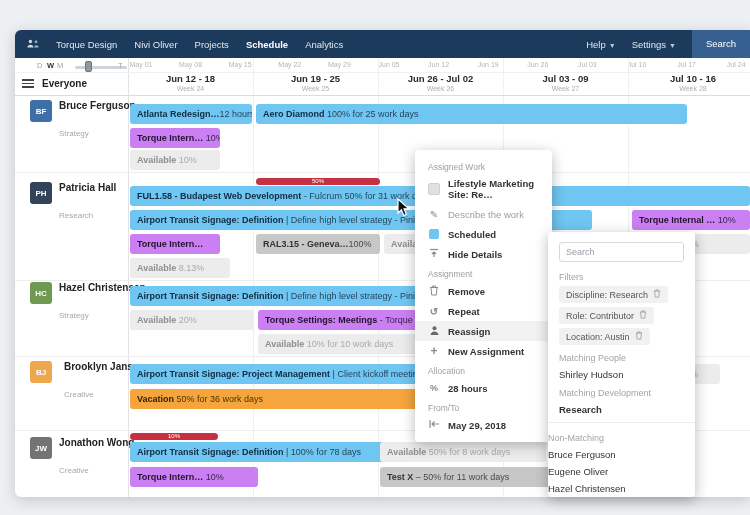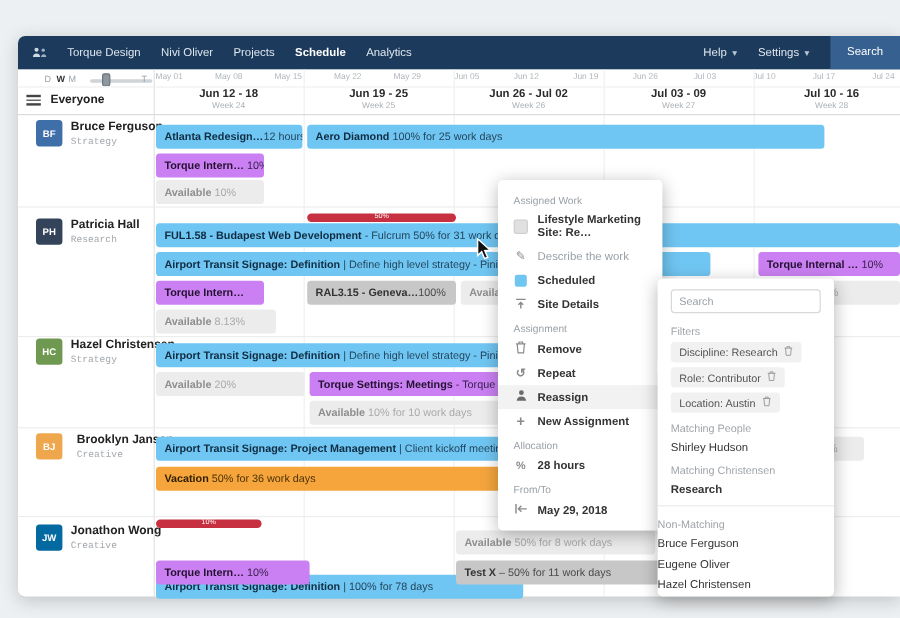--- a/index.html
+++ b/index.html
@@ -30,21 +30,21 @@
   .week-col{position:absolute;top:1px;text-align:center;}
   .week-range{font-size:9.5px;font-weight:bold;color:#2b2b2b;}
   .week-num{font-size:7px;color:#aab0b5;margin-top:1px;}
   .hline{position:absolute;left:15px;width:735px;height:1px;}
   .vline{position:absolute;width:1px;background:#f0f0f0;}
   
   .person{position:absolute;left:30px;display:flex;gap:7px;align-items:flex-start;}
   .avatar{width:22px;height:22px;border-radius:3px;color:#fff;font-size:8px;font-weight:bold;
           display:flex;align-items:center;justify-content:center;}
   .pname{font-size:10px;font-weight:bold;color:#222;line-height:11px;}
-  .prole{font-size:8px;color:#a3a8ad;margin-top:3px;font-family:Liberation Mono, monospace;}
+  .prole{font-size:8px;color:#a3a8ad;margin-top:18px;}
   
   .bar{position:absolute;height:20px;border-radius:3px;font-size:9px;line-height:20px;
        white-space:nowrap;overflow:hidden;padding:0 7px;box-sizing:border-box;}
   .bar b{font-weight:bold;}
   .t-blue{background:#70c6f2;color:#23465e;} .t-blue b{color:#0f2c42;}
   .t-purple{background:#ca80f2;color:#3a2150;} .t-purple b{color:#241031;}
   .t-orange{background:#f5a53c;color:#4b3305;} .t-orange b{color:#2e1f02;}
   .t-avail{background:#ececec;color:#aaaaaa;} .t-avail b{color:#8e8e8e;}
   .t-gray{background:#c7c7c7;color:#4a4a4a;} .t-gray b{color:#333;}
   .badge{position:absolute;height:7px;background:#c63040;border-radius:3.5px;color:#fff;
@@ -195,21 +195,21 @@
         </div>
       </div>
       <div class="person" style="top: 361px; gap: 12px;">
         <div class="avatar" style="background: rgb(239, 167, 78);">BJ</div>
         <div>
           <div class="pname">Brooklyn Jansen</div>
           <div class="prole">Creative</div>
         </div>
       </div>
       <div class="person" style="top: 437px;">
-        <div class="avatar" style="background: #0369a1;">JW</div>
+        <div class="avatar" style="background: #737373;">JW</div>
         <div>
           <div class="pname">Jonathon Wong</div>
           <div class="prole">Creative</div>
         </div>
       </div>
       <div class="bar t-blue" style="left: 130px; top: 104px; width: 122px;"><b>Atlanta Redesign…</b>12 hours</div>
       <div class="bar t-blue" style="left: 256px; top: 104px; width: 431px;"><b>Aero Diamond</b> 100% for 25 work days</div>
       <div class="bar t-purple" style="left: 130px; top: 128px; width: 90px;"><b>Torque Intern…</b> 10%</div>
       <div class="bar t-avail" style="left: 130px; top: 150px; width: 90px;"><b>Available</b> 10%</div>
       <div class="bar t-blue" style="left: 130px; top: 186px; width: 620px;"><b>FUL1.58 - Budapest Web Development</b> - Fulcrum 50% for 31 work days</div>
@@ -220,21 +220,21 @@
       <div class="bar t-avail" style="left: 130px; top: 258px; width: 100px;"><b>Available</b> 8.13%</div>
       <div class="bar t-purple" style="left: 632px; top: 210px; width: 118px;"><b>Torque Internal …</b> 10%</div>
       <div class="bar t-avail" style="left: 632px; top: 234px; width: 118px;"><b>Available</b> 10%</div>
       <div class="bar t-blue" style="left: 130px; top: 286px; width: 492px;"><b>Airport Transit Signage: Definition</b> | Define high level strategy - Pinion Plus, In…</div>
       <div class="bar t-avail" style="left: 130px; top: 310px; width: 124px;"><b>Available</b> 20%</div>
       <div class="bar t-purple" style="left: 258px; top: 310px; width: 362px;"><b>Torque Settings: Meetings</b> - Torque Desig…</div>
       <div class="bar t-avail" style="left: 258px; top: 334px; width: 290px;"><b>Available</b> 10% for 10 work days</div>
       <div class="bar t-blue" style="left: 130px; top: 364px; width: 540px;"><b>Airport Transit Signage: Project Management</b>  | Client kickoff meeting - Pinio…</div>
       <div class="bar t-orange" style="left: 130px; top: 389px; width: 492px;"><b>Vacation</b> 50% for 36 work days</div>
       <div class="bar t-avail" style="left: 683px; top: 364px; width: 37px;">%</div>
-      <div class="bar t-blue" style="left: 130px; top: 442px; width: 306px; margin-top: 37px;"><b>Airport Transit Signage: Definition</b> | 100% for 78 days</div>
+      <div class="bar t-blue" style="left: 130px; top: 442px; width: 306px;"><b>Airport Transit Signage: Definition</b> | 100% for 78 days</div>
       <div class="bar t-purple" style="left: 130px; top: 467px; width: 128px;"><b>Torque Intern…</b> 10%</div>
       <div class="bar t-avail" style="left: 380px; top: 442px; width: 166px;"><b>Available</b> 50% for 8 work days</div>
       <div class="bar t-gray" style="left: 380px; top: 467px; width: 190px;"><b>Test X</b> – 50% for 11 work days</div>
       <div class="badge" style="left: 256px; top: 178px; width: 124px;">50%</div>
       <div class="badge" style="left: 130px; top: 433px; width: 88px;">10%</div>
     </div>
 
   <div id="menu">
       <div class="menu-title">Assigned Work</div>
       <div class="menu-item">
@@ -255,21 +255,21 @@
         </span>
         <span>Scheduled</span>
       </div>
       <div class="menu-item">
         <span class="mi-icon">
           <span><svg width="12" height="12" viewBox="0 0 12 12">
               <path d="M2 2.5h8" stroke="#8a8a8a" stroke-width="1.2"></path>
               <path d="M6 10V5.5M4 7l2-2 2 2" stroke="#8a8a8a" stroke-width="1.2" fill="none"></path>
             </svg></span>
         </span>
-        <span>Site Details</span>
+        <span>Hide Details</span>
       </div>
       <div class="menu-title">Assignment</div>
       <div class="menu-item">
         <span class="mi-icon">
           <span><svg width="10" height="11" viewBox="0 0 10 11">
               <path d="M1 2.5h8M3.5 2.5V1h3v1.5M2 2.5l.7 7.5h4.6L8 2.5" stroke="#8a8a8a" fill="none" stroke-width="1"></path>
             </svg></span>
         </span>
         <span>Remove</span>
       </div>
@@ -334,21 +334,21 @@
           <span>Location: Austin</span>
           <span><svg width="8" height="9" viewBox="0 0 10 11">
               <path d="M1 2.5h8M3.5 2.5V1h3v1.5M2 2.5l.7 7.5h4.6L8 2.5" stroke="#9a9a9a" fill="none" stroke-width="1"></path>
             </svg></span>
         </div>
         <div>
           <div class="pop-title">Matching People</div>
           <div class="pop-item">Shirley Hudson</div>
         </div>
         <div>
-          <div class="pop-title">Matching Christensen</div>
+          <div class="pop-title">Matching Development</div>
           <div class="pop-item strong">Research</div>
         </div>
         <div class="pop-divider">
           <div class="pop-title">Non-Matching</div>
           <div class="pop-item">Bruce Ferguson</div>
           <div class="pop-item">Eugene Oliver</div>
           <div class="pop-item">Hazel Christensen</div>
         </div>
       </div>
   </div>

